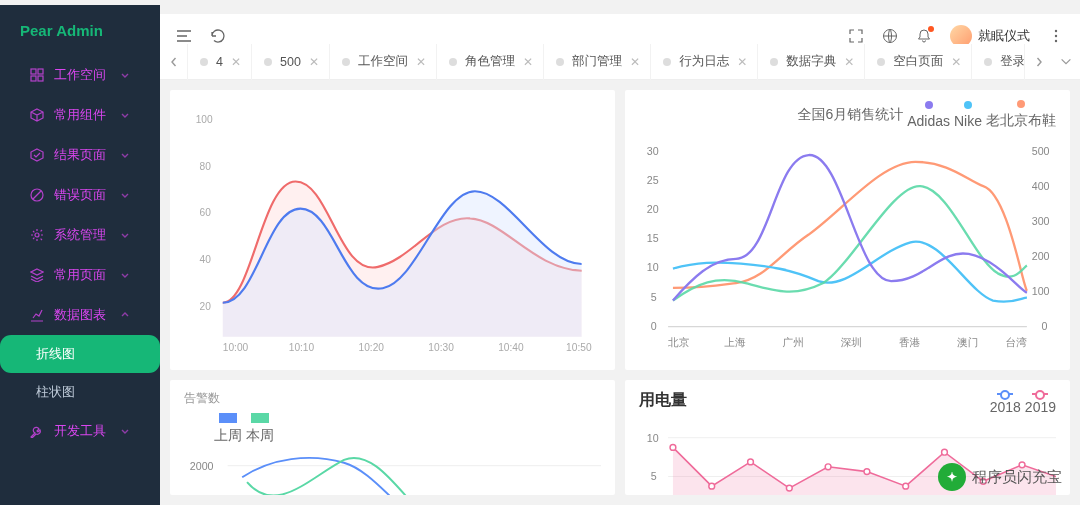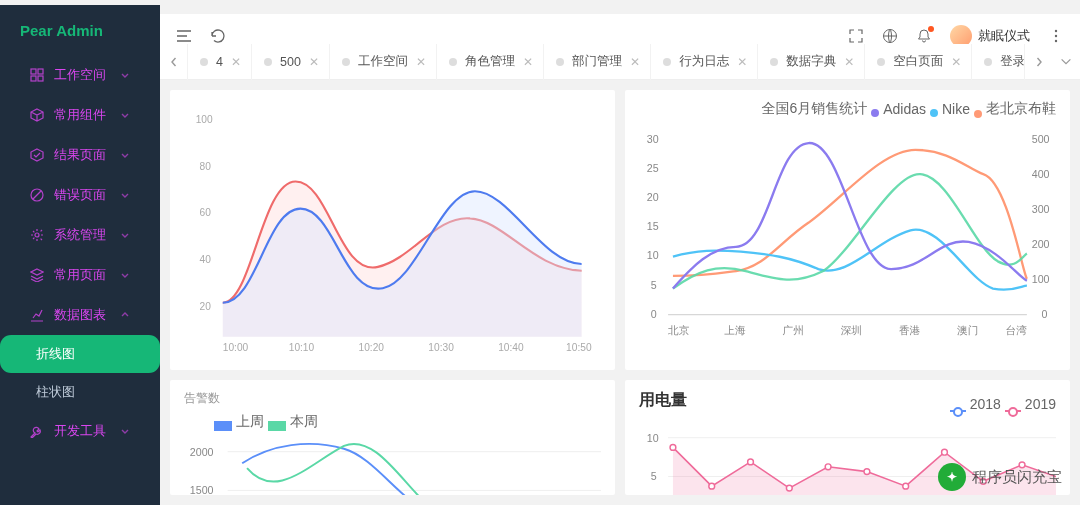--- a/index.html
+++ b/index.html
@@ -38,21 +38,21 @@
 .tab .tclose { margin-left:8px; color:#bbb; font-size:12px; }
 
 
 .content { position: fixed; left:160px; right:0; top:80px; bottom:0; padding:10px; overflow:hidden; display:grid; grid-template-columns: 1fr 1fr; grid-template-rows: 280px 1fr; gap:10px; }
 .card { background:#fff; border-radius:2px; padding:10px 14px; position:relative; overflow:hidden; }
 .chart-title { font-size:12px; color:#999; margin-bottom:6px; }
 .chart-title.bold { font-size:16px; color:#333; font-weight:bold; }
 .legend { display:flex; gap:4px; font-size:14px; color:#666; align-items:center; }
 .legend.right { justify-content:flex-end; margin-bottom:4px; }
 .legend.left { margin: 4px 0 2px 30px; }
-.lg { display:flex; align-items:flex-end; gap:4px; }
+.lg { display:flex; align-items:center; gap:4px;flex-direction:column; }
 .lg .sw { width:18px; height:10px; }
 .lg .sw.line { height:0; border-top:2px solid; width:16px; position:relative; }
 .lg .sw.line::after{content:"";width:6px;height:6px;border:2px solid currentColor;background:#fff;border-radius:50%;position:absolute;left:3px;top:-5px;}
 .axis-label { font-size:10.5px; fill:#aaa; }
 .axis-label2 { font-size:11px; fill:#888; }
 .grid-line { stroke:#eee; stroke-width:1; }
 
 
 .watermark { position:fixed; right:18px; bottom:14px; display:flex; align-items:center; gap:6px; font-size:15px; color:#555; font-weight:500; }
 .wm-circle { width:28px; height:28px; border-radius:50%; background:#22ac38; display:flex; align-items:center; justify-content:center; }

